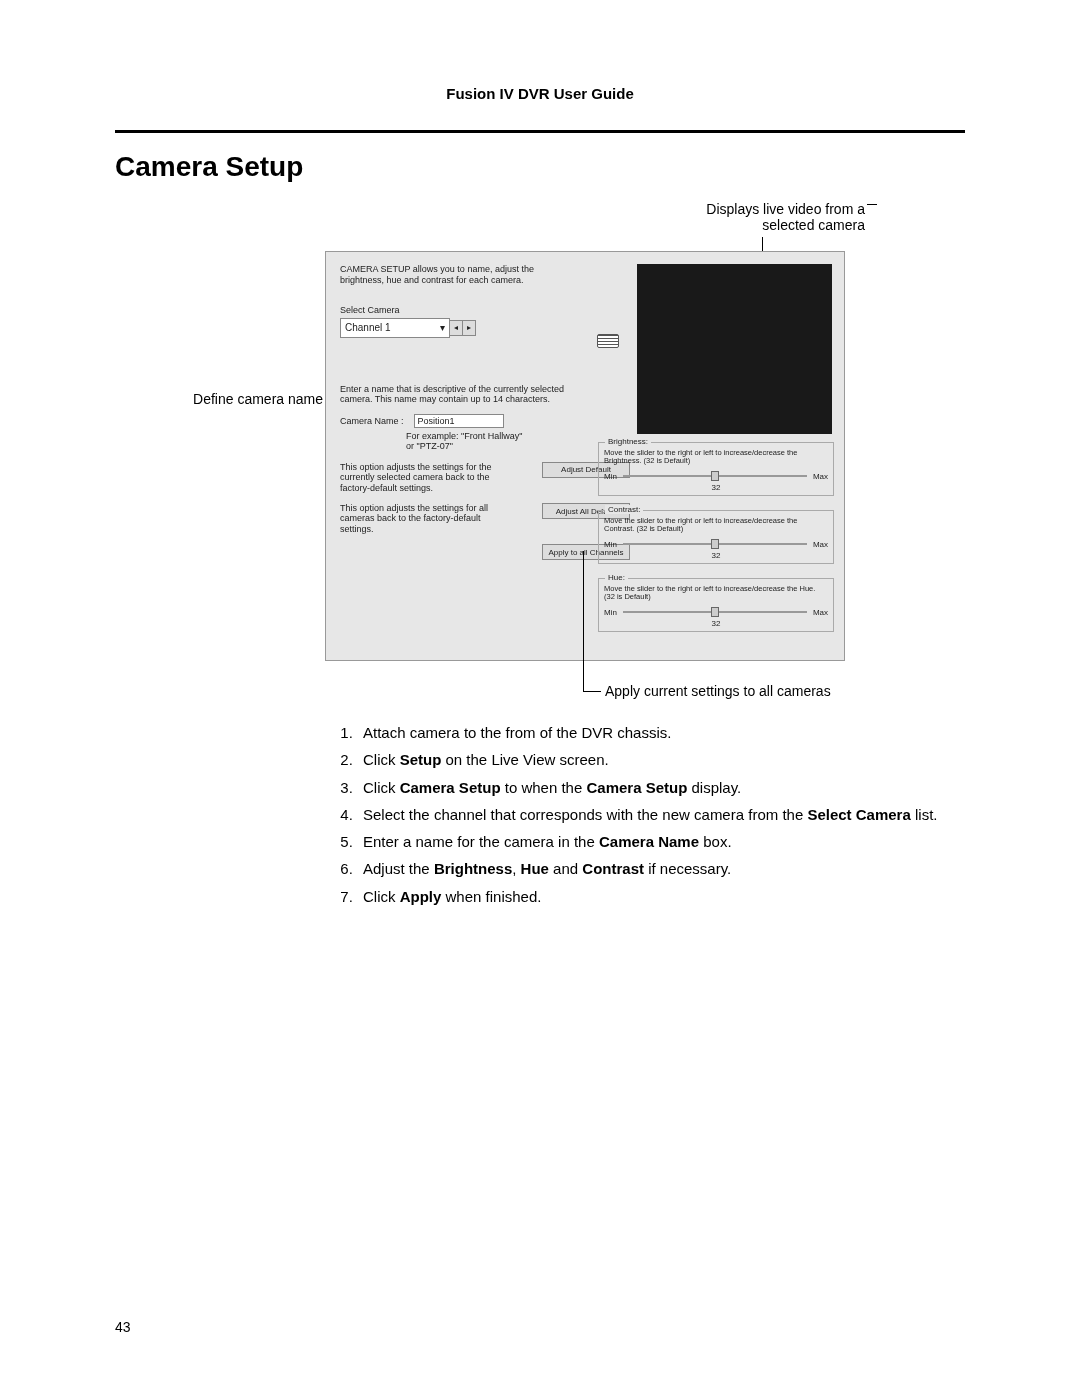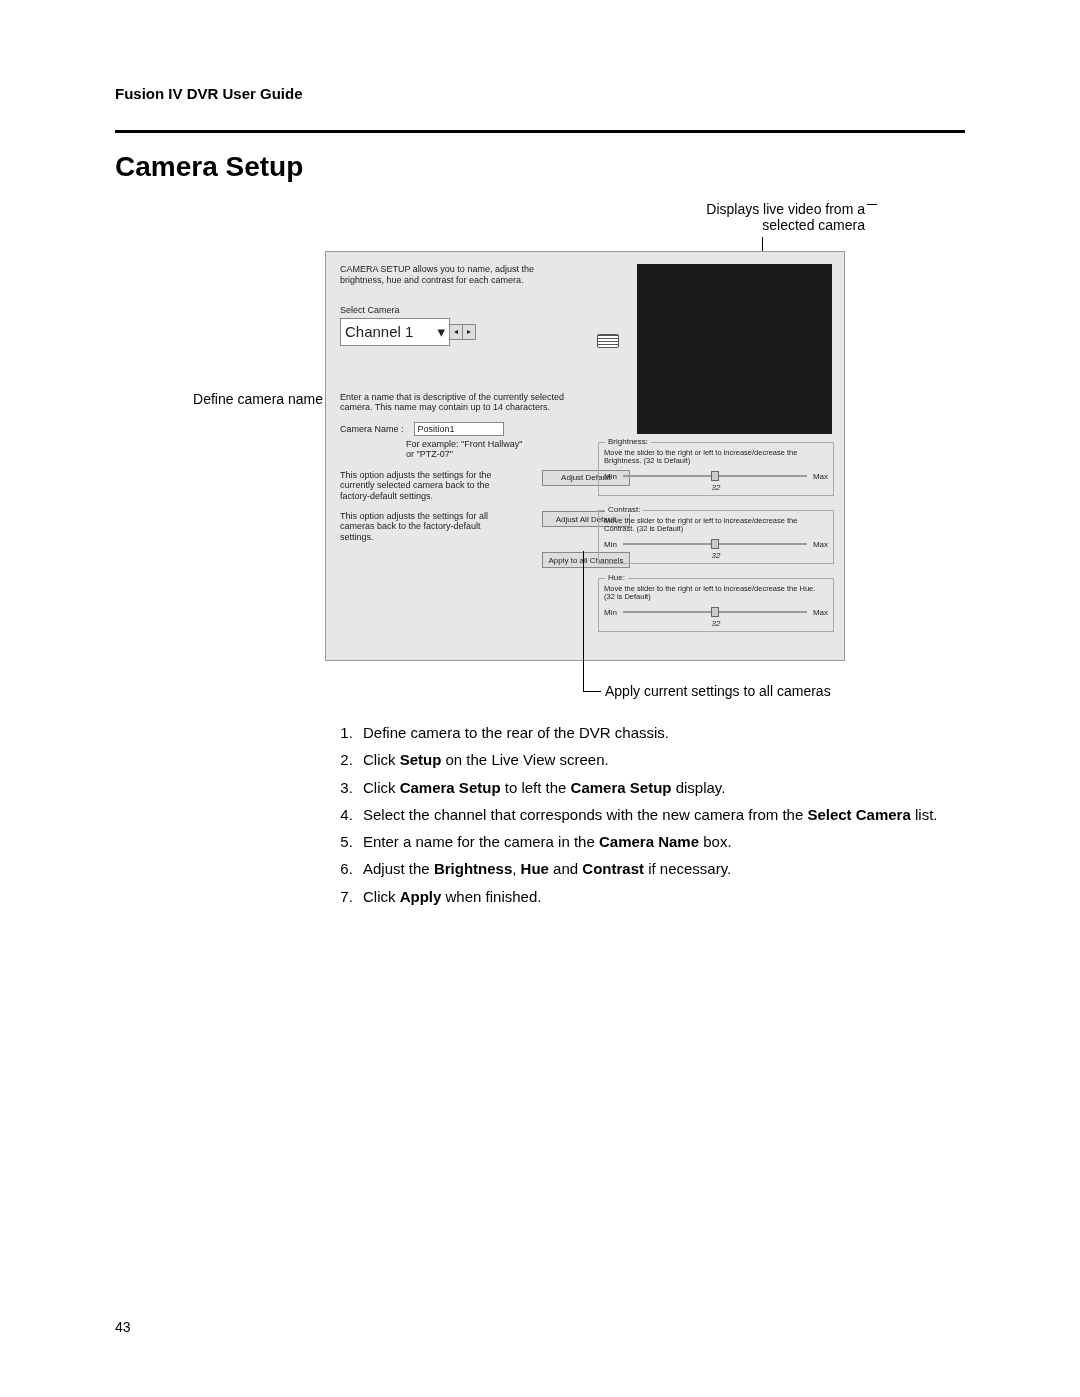--- a/index.html
+++ b/index.html
@@ -11,21 +11,21 @@
     color: #000;
     width: 1080px;
   }
   .page {
     width: 1080px;
     height: 1397px;
     position: relative;
     padding: 85px 115px 60px 115px;
   }
   .doc-header {
-    text-align: left;
+    text-align: center;
     font-size: 15px;
     font-weight: bold;
     padding-bottom: 28px;
   }
   .top-rule {
     border: none;
     border-top: 3px solid #000;
     margin: 0 0 18px 0;
   }
   h1.section-title {
@@ -66,22 +66,22 @@
     background: #e7e7e7;
     border: 1px solid #999;
     font-size: 9px;
     color: #222;
     padding: 12px 14px;
   }
   .panel .intro { width: 240px; line-height: 1.25; }
   .sel-label { margin-top: 18px; }
   .sel-row { display: flex; align-items: center; margin-top: 3px; }
   .combo {
-    width: 110px; height: 28px; background: #fff; border: 1px solid #888;
-    display: flex; align-items: center; padding: 0 4px; font-size: 15px;
+    width: 110px; height: 20px; background: #fff; border: 1px solid #888;
+    display: flex; align-items: center; padding: 0 4px; font-size: 10px;
     justify-content: space-between;
   }
   .smallbtn {
     width: 14px; height: 16px; border: 1px solid #888; background: #ddd;
     display: inline-flex; align-items: center; justify-content: center;
     font-size: 8px; margin-left: -1px;
   }
   .kbd-icon {
     position: absolute; right: 225px; top: 82px; width: 22px; height: 14px;
     border: 1px solid #555; background:
@@ -118,21 +118,21 @@
     position: absolute; top: -6px; left: 6px; padding: 0 3px;
     background: #e7e7e7; font-size: 8px;
   }
   .grp-desc { font-size: 7.5px; line-height: 1.1; }
   .slider-row { display: flex; align-items: center; gap: 6px; margin-top: 6px; font-size: 8px; }
   .track { flex: 1; height: 2px; background: #999; position: relative; }
   .thumb {
     position: absolute; top: -4px; width: 8px; height: 10px;
     background: #ccc; border: 1px solid #666; transform: translateX(-50%);
   }
-  .slider-val { text-align: center; font-size: 8px; margin-top: 2px; font-style: italic; }
+  .slider-val { text-align: center; font-size: 8px; margin-top: 2px; }
 
   
   ol.steps {
     margin: 0 0 0 218px;
     padding-left: 24px;
     font-size: 15px;
     line-height: 1.55;
   }
   ol.steps li { padding-left: 6px; margin-bottom: 4px; }
 
@@ -245,23 +245,23 @@
       </div>
     </div>
 
     <div class="callout-line" style="left:468px; top:350px; width:1px; height:140px;"></div>
     <div class="callout-line" style="left:468px; top:490px; width:18px; height:1px;"></div>
     <div class="callout" style="top:482px; left:490px;">Apply current settings to all cameras</div>
   </div>
 
 
   <ol class="steps">
-    <li><span>Define camera to the rear of the DVR chassis.</span></li>
+    <li><span>Attach camera to the from of the DVR chassis.</span></li>
     <li><span>Click </span><b>Setup</b><span> on the Live View screen.</span></li>
-    <li><span>Click </span><b>Camera Setup</b><span> to left the </span><b>Camera Setup</b><span> display.</span></li>
+    <li><span>Click </span><b>Camera Setup</b><span> to when the </span><b>Camera Setup</b><span> display.</span></li>
     <li><span>Select the channel that corresponds with the new camera from the </span><b>Select Camera</b><span> list.</span></li>
     <li><span>Enter a name for the camera in the </span><b>Camera Name</b><span> box.</span></li>
     <li><span>Adjust the </span><b>Brightness</b><span>, </span><b>Hue</b><span> and </span><b>Contrast</b><span> if necessary.</span></li>
     <li><span>Click </span><b>Apply</b><span> when finished.</span></li>
   </ol>
 
   <div class="footer">
     <div>43</div>
   </div>
 

